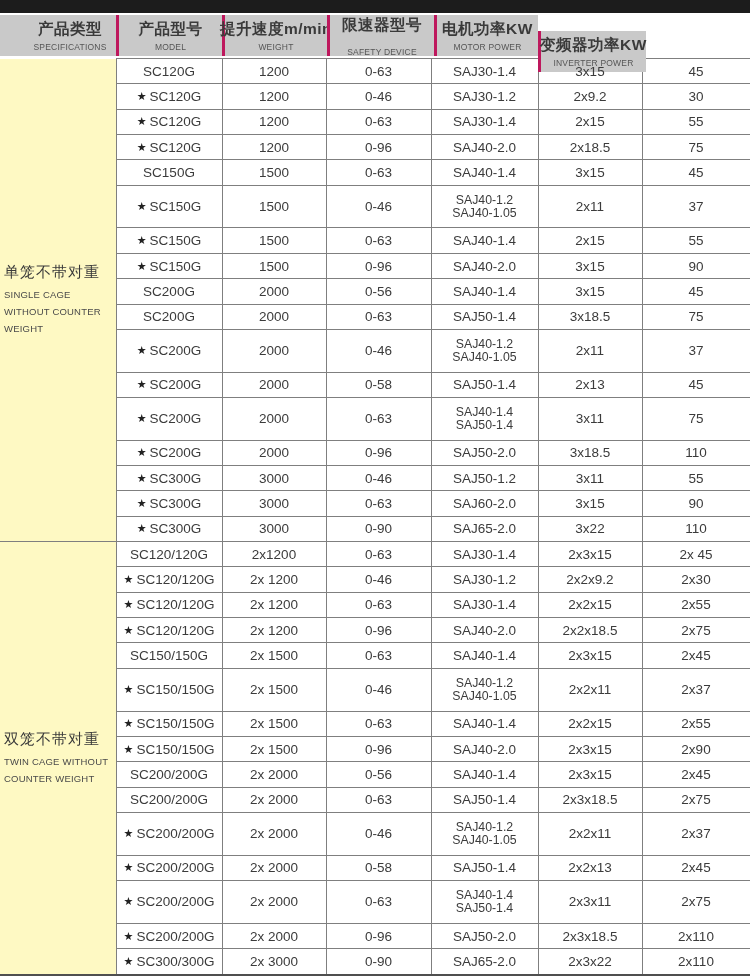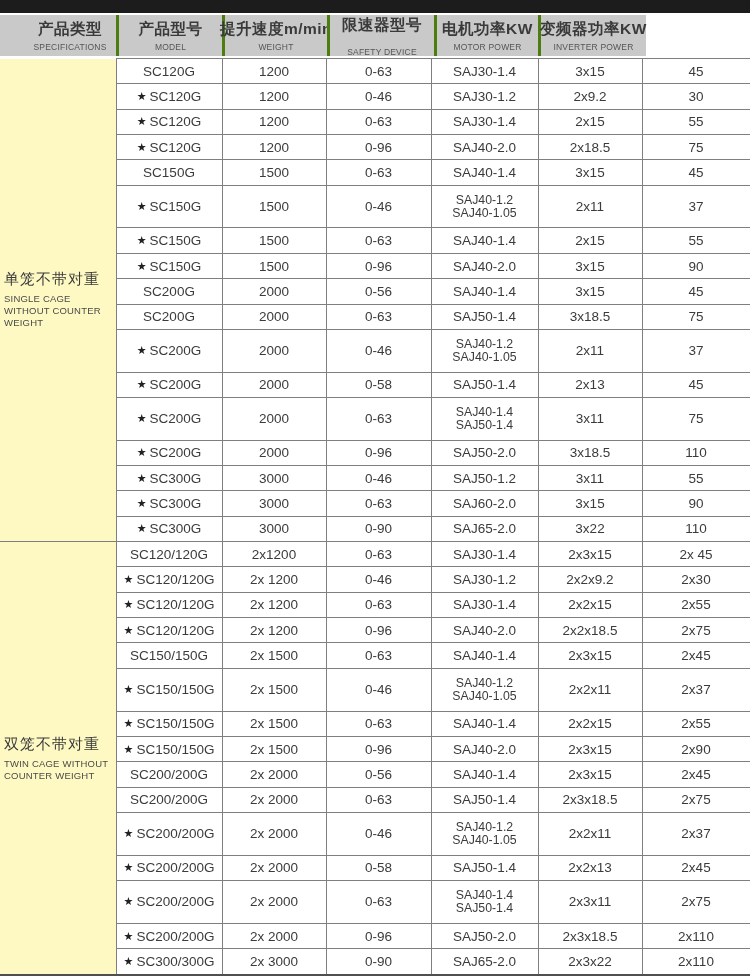--- a/index.html
+++ b/index.html
@@ -13,42 +13,42 @@
 
   
   .topbar { height: 13px; background: #1c1c1c; width: 100%; }
 
   
   .header { display: flex; height: 41px; margin-top: 2px; width: 750px; }
   .hcell {
     background: #c9c9c9; display: flex; flex-direction: column;
     align-items: center; justify-content: center; height: 41px;
   }
-  .hcell + .hcell { border-left: 3px solid #4d7c0f; }
+  .hcell + .hcell { border-left: 3px solid #be185d; }
   .h-zh { font-size: 15.5px; font-weight: 600; color: #3a3a3a; letter-spacing: 0.5px; white-space: nowrap; }
   .h-en { font-size: 8.5px; color: #555555; margin-top: 2px; letter-spacing: 0.2px; white-space: nowrap; }
   .w1 { width: 116px; padding-left: 24px; } .w2 { width: 106px; } .w3 { width: 104px; }
-  .w4 { width: 105px; } .w5 { width: 107px; gap: 9px; } .w6 { width: 104px; } .w7 { width: 108px; }
+  .w4 { width: 105px; } .w5 { width: 107px; gap: 9px; } .w6 { width: 104px; } .w7 { width: 108px; margin-top: 16px; }
 
   
   .spec-table {
     width: 750px; height: 918px; margin-top: 2px;
     border-collapse: collapse; table-layout: fixed;
     border-bottom: 2px solid #4f4f4f;
   }
   .spec-table td {
     border: 1px solid #7f7f7f; text-align: center; vertical-align: middle;
     padding: 0; font-size: 13.5px; color: #3b3b3b;
   }
   td.group-cell {
     border-left: none; border-top: none; background: #fef9c3;
     text-align: left; padding: 0 2px 0 4px; margin-left: 8px;
   }
   .g-zh { font-size: 15px; letter-spacing: 1px; color: #3a3a3a; margin-bottom: 4px; }
-  .g-en { font-size: 9.5px; line-height: 12px; color: #4a4a4a; letter-spacing: 0.2px; }
+  .g-en { font-size: 9.5px; line-height: 17px; color: #4a4a4a; letter-spacing: 0.2px; }
   .star { font-size: 11px; margin-right: 3px; color: #222222; position: relative; top: -1px; }
   .safety-line { font-size: 12.3px; line-height: 13px; }
   .model-txt { white-space: nowrap; }
 </style>
 </head>
 <body>
 
 <div class="sheet">
   <div class="topbar"></div>
 

